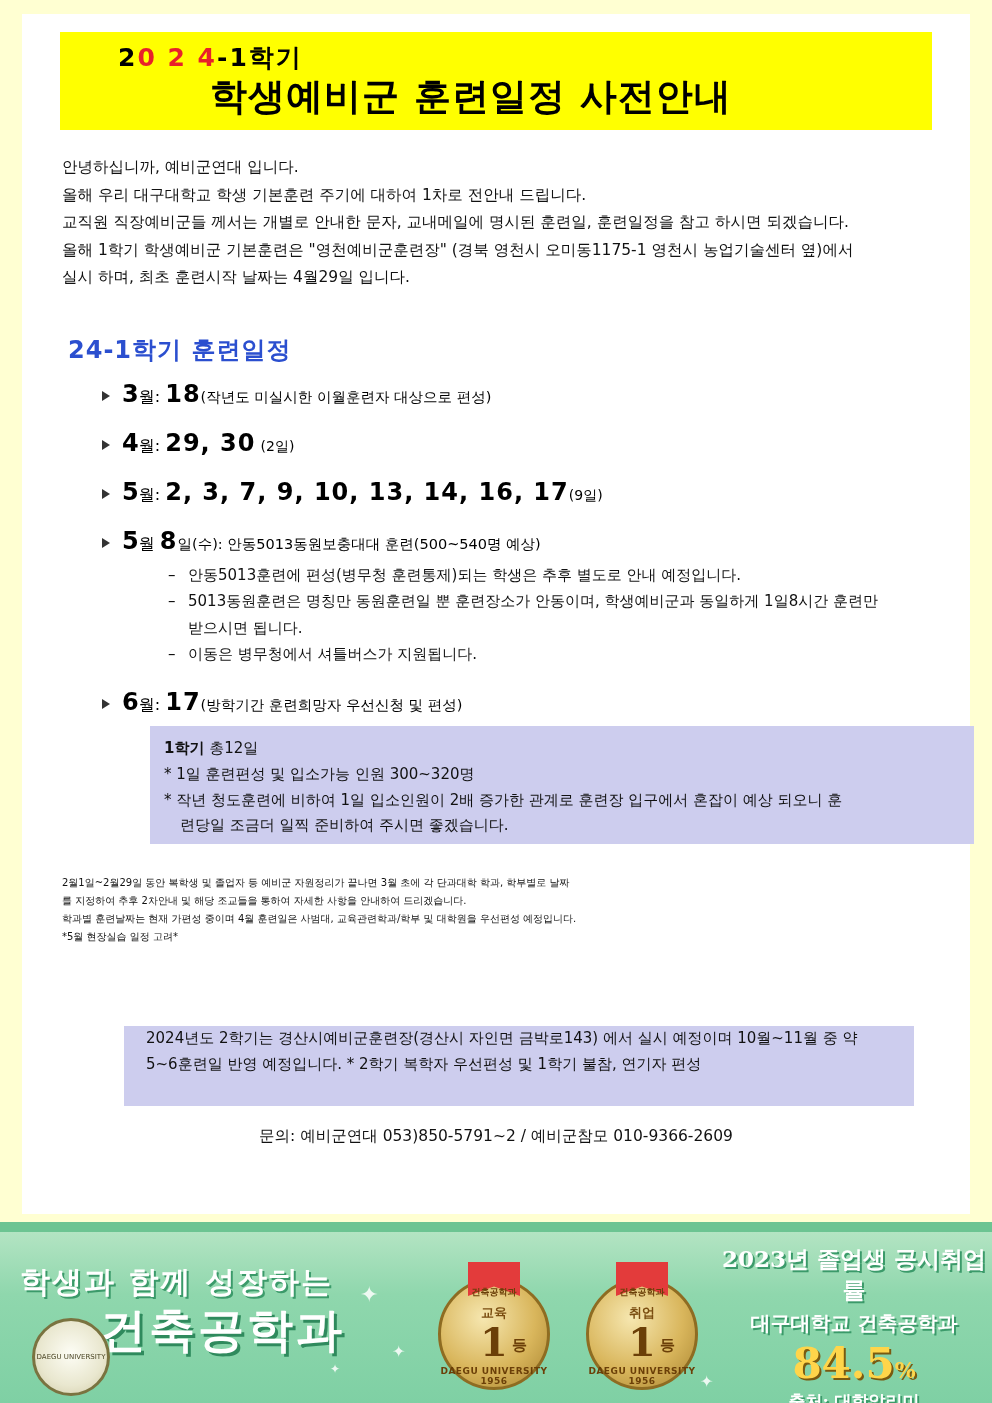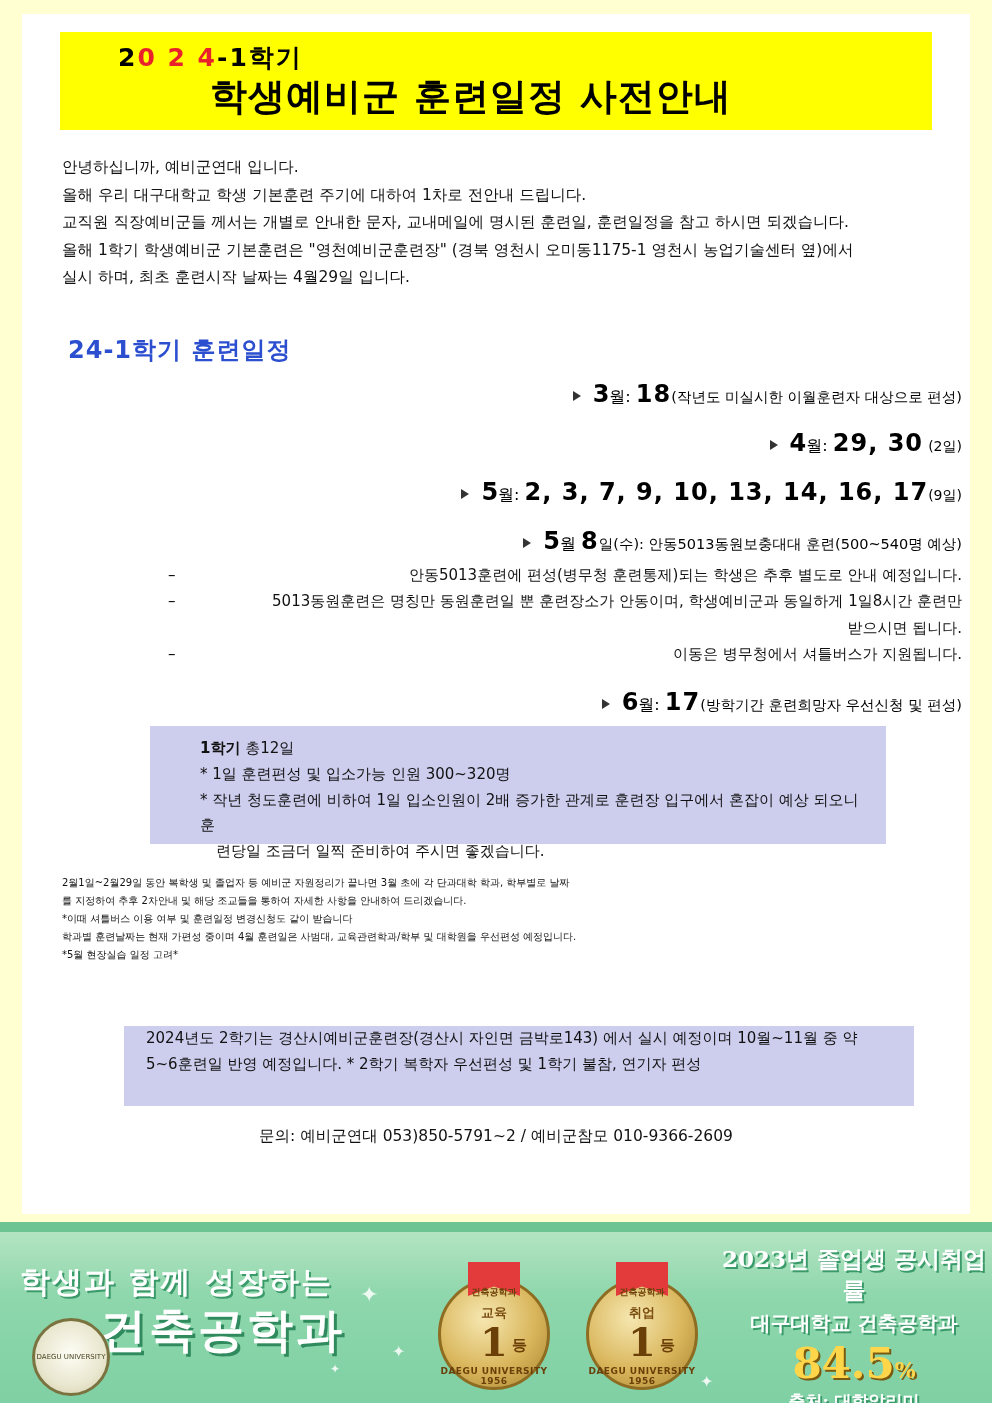--- a/index.html
+++ b/index.html
@@ -34,21 +34,21 @@
     position:absolute;left:40px;top:140px;width:900px;
     font-size:15.5px;line-height:1.78;color:#111;
   }
   
   .sec-title{
     position:absolute;left:46px;top:320px;
     font-size:24px;font-weight:bold;color:#2b4fcf;letter-spacing:1px;
   }
   
   .sched{position:absolute;left:80px;top:366px;width:860px;}
-  .srow{position:relative;margin-bottom:21px;text-align:right;}
+  .srow{position:relative;margin-bottom:21px;}
   .tri{
     display:inline-block;width:0;height:0;vertical-align:middle;
     border-left:8px solid #333;border-top:5px solid transparent;border-bottom:5px solid transparent;
     margin-right:12px;margin-bottom:4px;
   }
   .mon{font-size:24px;font-weight:bold;}
   .mon-suffix{font-size:16px;}
   .days{font-size:24px;font-weight:bold;letter-spacing:1px;}
   .note{font-size:14.5px;}
   .note-sm{font-size:14px;}
@@ -56,21 +56,21 @@
     margin:7px 0 0 66px;font-size:15px;line-height:1.75;color:#111;
   }
   .sub div{position:relative;padding-left:20px;}
   .sub div .dash{position:absolute;left:0;top:0;}
   .sub .cont{padding-left:20px;}
   
   .pbox{
     position:absolute;background:#cdcdee;color:#111;
     font-size:15px;line-height:1.72;
   }
-  #box1{left:128px;top:712px;width:700px;height:118px;padding-left:36px;}
+  #box1{left:128px;top:712px;width:824px;height:118px;}
   #box1 .inner{padding:10px 14px 0 14px;}
   #box1 b{font-weight:bold;}
   #box2{left:102px;top:1012px;width:790px;height:80px;}
   #box2 .inner{padding:0 18px 0 22px;}
   
   .body2{
     position:absolute;left:40px;top:860px;width:905px;
     font-size:10px;line-height:1.8;color:#111;
   }
   .contact{
@@ -214,21 +214,20 @@
       <div><b>1학기</b><span> 총12일</span></div>
       <div>* 1일 훈련편성 및 입소가능 인원 300~320명</div>
       <div>* 작년 청도훈련에 비하여 1일 입소인원이 2배 증가한 관계로 훈련장 입구에서 혼잡이 예상 되오니 훈</div>
       <div style="padding-left:16px;">련당일 조금더 일찍 준비하여 주시면 좋겠습니다.</div>
     </div>
   </div>
 
   <div class="body2">
     <div>  2월1일~2월29일 동안 복학생 및 졸업자 등 예비군 자원정리가 끝나면 3월 초에 각 단과대학 학과, 학부별로 날짜</div>
     <div>를 지정하여 추후 2차안내 및 해당 조교들을 통하여 자세한 사항을 안내하여 드리겠습니다.</div>
-    <div>*이때 셔틀버스 이용 여부 및 훈련일정 변경신청도 같이 받습니다</div>
     <div>학과별 훈련날짜는 현재 가편성 중이며 4월 훈련일은 사범대, 교육관련학과/학부 및 대학원을 우선편성 예정입니다.</div>
     <div>*5월 현장실습 일정 고려*</div>
   </div>
 
   <div class="pbox" id="box2">
     <div class="inner">
       <div>2024년도 2학기는 경산시예비군훈련장(경산시 자인면 금박로143) 에서 실시 예정이며 10월~11월 중 약</div>
       <div>5~6훈련일 반영 예정입니다.  * 2학기 복학자 우선편성 및 1학기 불참, 연기자 편성</div>
     </div>
   </div>

